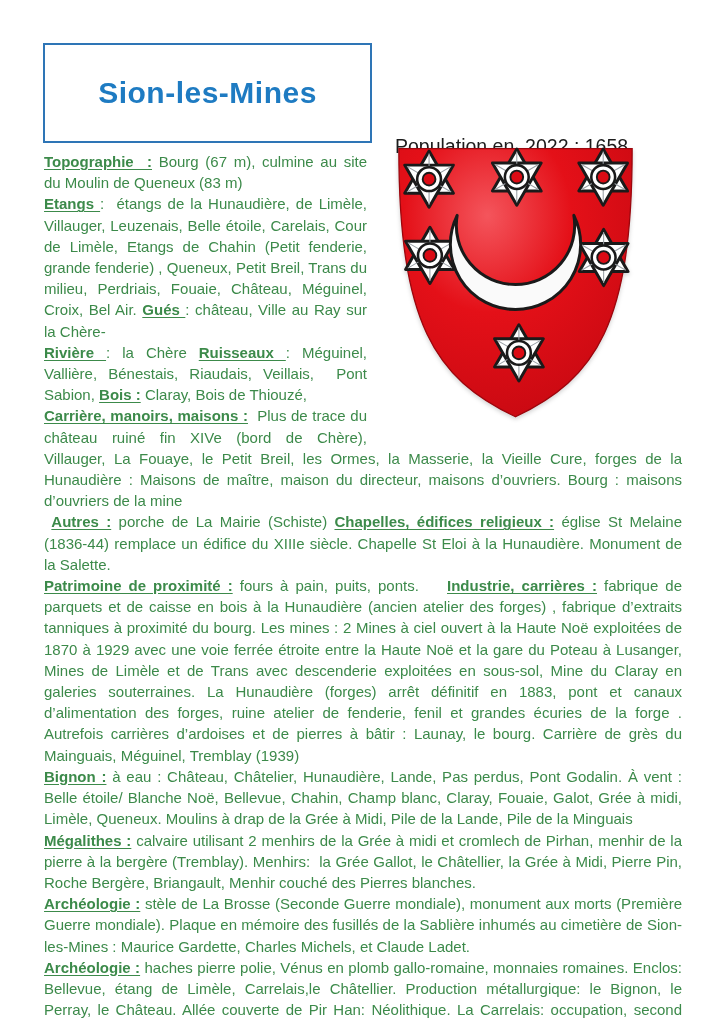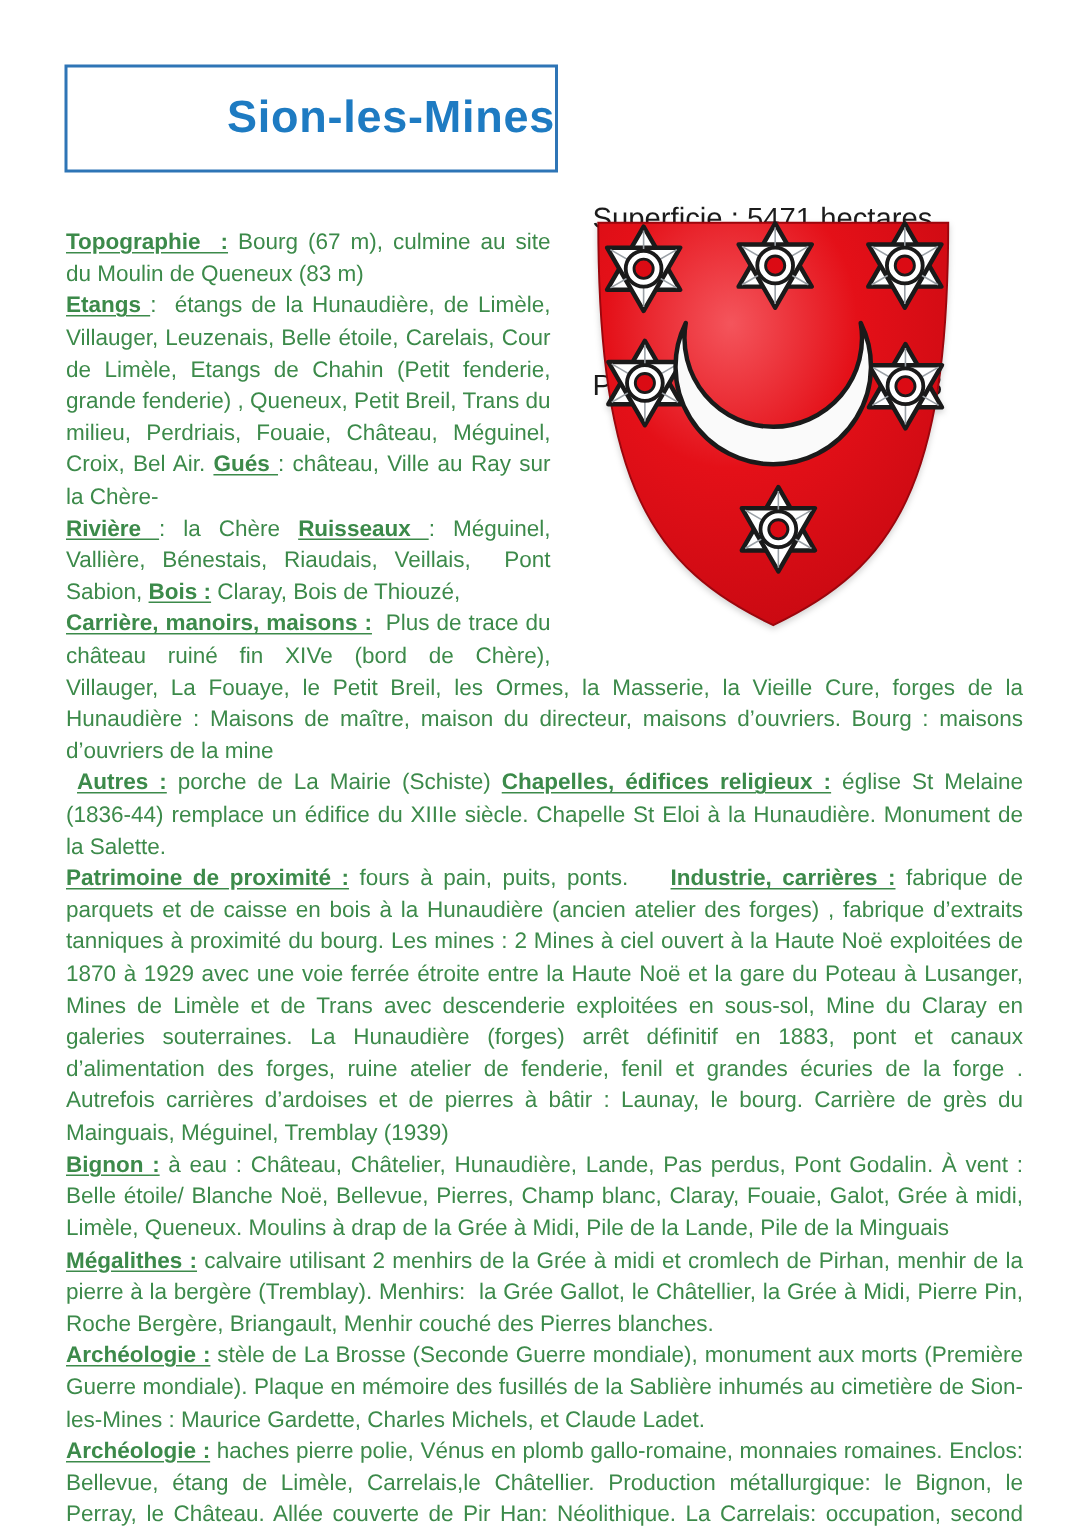--- a/index.html
+++ b/index.html
@@ -1,23 +1,23 @@
 <!DOCTYPE html>
 <html><head>
 <meta charset="utf-8">
 <style>
   html,body { margin:0; padding:0; background:#ffffff; }
   .page {
     position:relative; width:724px; height:1024px; overflow:hidden;
     background:#ffffff; font-family:"Liberation Sans", sans-serif;
   }
   .titlebox {
-    position:absolute; left:43px; top:43px; width:329px; height:72px;
+    position:absolute; left:43px; top:43px; width:329px; height:100px;
     box-sizing:border-box; border:2px solid var(--border-blue,#2e75b6);
-    display:flex; align-items:center; justify-content:flex-end;
+    display:flex; align-items:center; justify-content:center;
   }
   .title {
     color:var(--title-blue,#1e7bc2); font-size:30px; font-weight:bold;
     letter-spacing:0.5px; white-space:pre;
   }
   .stats {
     position:absolute; left:395px; top:54px;
     color:var(--stats-color,#1c1c1c); font-size:19.5px; line-height:37px;
     white-space:pre;
   }
@@ -39,21 +39,20 @@
 </head>
 <body>
 
 <div class="page" style="--title-blue: #1e7bc2; --border-blue: #2e75b6; --text-green: #3c8a4a; --stats-color: #1c1c1c;">
 
   <div class="titlebox">
     <div class="title">Sion-les-Mines</div>
   </div>
 
   <div class="stats">
-    <div>Superficie : 5471 hectares</div>
     <div>Population en  2022 : 1658</div>
   </div>
 
   <div class="content">
 
     <svg class="shield" viewBox="0 0 580 660" xmlns="http://www.w3.org/2000/svg" role="img">
       <defs>
         <radialGradient id="fieldGrad" cx="38%" cy="25%" r="90%">
           <stop offset="0" stop-color="#f4555c"></stop>
           <stop offset="0.4" stop-color="#e41018"></stop>
@@ -77,20 +76,20 @@
       <use href="#star6" transform="translate(298,500)"></use>
     </svg>
 
     <div>
         <p><span class="h">Topographie  :</span><span> Bourg (67 m), culmine au site du Moulin de Queneux (83 m)</span></p>
         <p><span class="h">Etangs </span><span>:  étangs de la Hunaudière, de Limèle, Villauger, Leuzenais, Belle étoile, Carelais, Cour de Limèle, Etangs de Chahin (Petit fenderie, grande fenderie) , Queneux, Petit Breil, Trans du milieu, Perdriais, Fouaie, Château, Méguinel, Croix, Bel Air. </span><span class="h">Gués </span><span>: château, Ville au Ray sur la Chère-</span></p>
         <p><span class="h">Rivière </span><span>: la Chère </span><span class="h">Ruisseaux </span><span>: Méguinel, Vallière, Bénestais, Riaudais, Veillais,  Pont Sabion, </span><span class="h">Bois :</span><span> Claray, Bois de Thiouzé,</span></p>
         <p><span class="h">Carrière, manoirs, maisons :</span><span>  Plus de trace du château ruiné fin XIVe (bord de Chère), Villauger, La Fouaye, le Petit Breil, les Ormes, la Masserie, la Vieille Cure, forges de la Hunaudière : Maisons de maître, maison du directeur, maisons d’ouvriers. Bourg : maisons d’ouvriers de la mine</span></p>
         <p><span> </span><span class="h">Autres :</span><span> porche de La Mairie (Schiste) </span><span class="h">Chapelles, édifices religieux :</span><span> église St Melaine (1836-44) remplace un édifice du XIIIe siècle. Chapelle St Eloi à la Hunaudière. Monument de la Salette.</span></p>
         <p><span class="h">Patrimoine de proximité :</span><span> fours à pain, puits, ponts.    </span><span class="h">Industrie, carrières :</span><span> fabrique de parquets et de caisse en bois à la Hunaudière (ancien atelier des forges) , fabrique d’extraits tanniques à proximité du bourg. Les mines : 2 Mines à ciel ouvert à la Haute Noë exploitées de 1870 à 1929 avec une voie ferrée étroite entre la Haute Noë et la gare du Poteau à Lusanger, Mines de Limèle et de Trans avec descenderie exploitées en sous-sol, Mine du Claray en galeries souterraines. La Hunaudière (forges) arrêt définitif en 1883, pont et canaux d’alimentation des forges, ruine atelier de fenderie, fenil et grandes écuries de la forge . Autrefois carrières d’ardoises et de pierres à bâtir : Launay, le bourg. Carrière de grès du Mainguais, Méguinel, Tremblay (1939)</span></p>
-        <p><span class="h">Bignon :</span><span> à eau : Château, Châtelier, Hunaudière, Lande, Pas perdus, Pont Godalin. À vent : Belle étoile/ Blanche Noë, Bellevue, Pierres, Champ blanc, Claray, Fouaie, Galot, Grée à midi, Limèle, Queneux. Moulins à drap de la Grée à Midi, Pile de la Lande, Pile de la Minguais</span></p>
+        <p><span class="h">Bignon :</span><span> à eau : Château, Châtelier, Hunaudière, Lande, Pas perdus, Pont Godalin. À vent : Belle étoile/ Blanche Noë, Bellevue, Chahin, Champ blanc, Claray, Fouaie, Galot, Grée à midi, Limèle, Queneux. Moulins à drap de la Grée à Midi, Pile de la Lande, Pile de la Minguais</span></p>
         <p><span class="h">Mégalithes :</span><span> calvaire utilisant 2 menhirs de la Grée à midi et cromlech de Pirhan, menhir de la pierre à la bergère (Tremblay). Menhirs:  la Grée Gallot, le Châtellier, la Grée à Midi, Pierre Pin, Roche Bergère, Briangault, Menhir couché des Pierres blanches.</span></p>
         <p><span class="h">Archéologie :</span><span> stèle de La Brosse (Seconde Guerre mondiale), monument aux morts (Première Guerre mondiale). Plaque en mémoire des fusillés de la Sablière inhumés au cimetière de Sion-les-Mines : Maurice Gardette, Charles Michels, et Claude Ladet.</span></p>
         <p><span class="h">Archéologie :</span><span> haches pierre polie, Vénus en plomb gallo-romaine, monnaies romaines. Enclos: Bellevue, étang de Limèle, Carrelais,le Châtellier. Production métallurgique: le Bignon, le Perray, le Château. Allée couverte de Pir Han: Néolithique. La Carrelais: occupation, second Age du fer</span></p>
       </div>
 
   </div>
 </div>
 
 </body></html>

